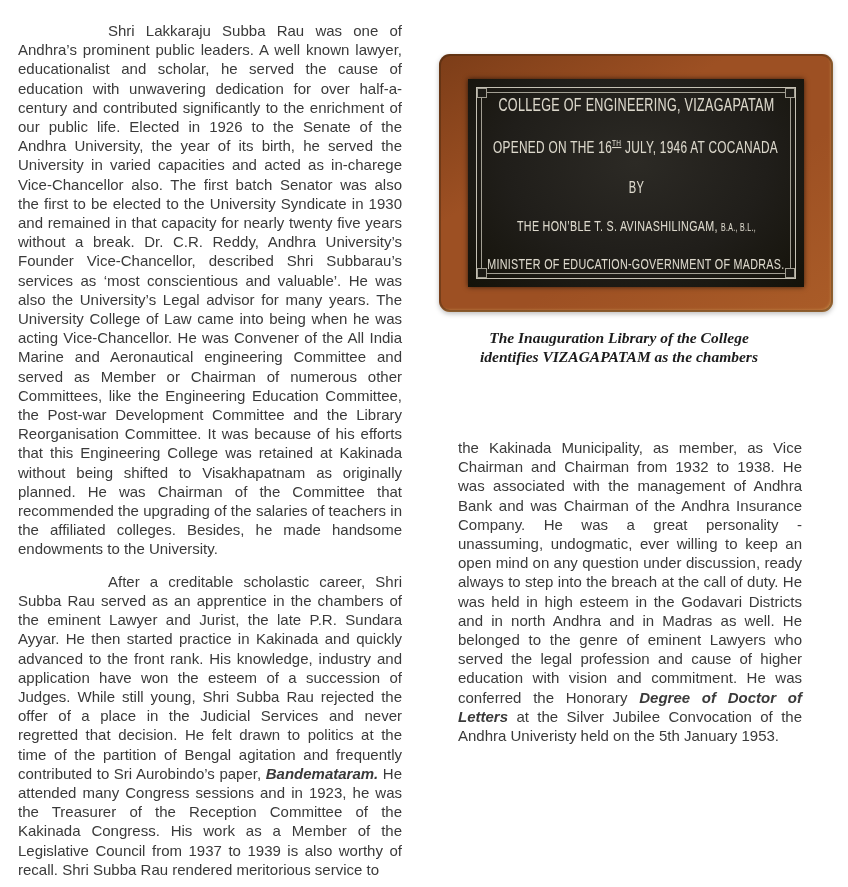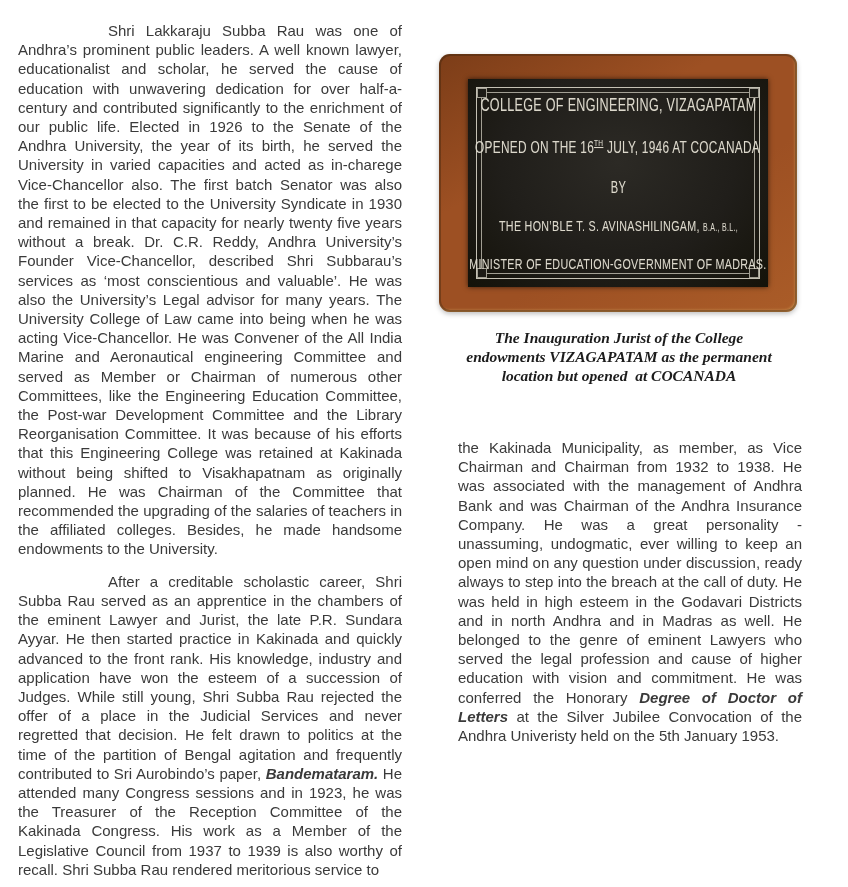--- a/index.html
+++ b/index.html
@@ -15,21 +15,21 @@
   p.body.indent{text-indent:90px;}
   p.body + p.body{margin-top:13px;}
   .bi{font-weight:bold;font-style:italic;}
 
   
   .photo{position:absolute;left:439px;top:54px;width:358px;height:258px;border-radius:11px;
          background:linear-gradient(150deg,var(--frame_brown_dark,#7c3d18) 0%,
                      var(--frame_brown,#9d5023) 35%, var(--frame_brown,#9d5023) 62%,
                      var(--frame_brown_light,#aa5c28) 100%);
          box-shadow:inset 0 0 0 2px rgba(45,30,8,.35), inset -2px -2px 3px rgba(235,200,120,.45),
-                    0 2px 5px rgba(0,0,0,.25);}
+                    0 2px 5px rgba(0,0,0,.25);padding-left:36px;}
   .plaque{position:absolute;left:29px;right:29px;top:25px;bottom:25px;
           background:radial-gradient(ellipse at 50% 40%, #2c2a25 0%, var(--plaque_bg,#201e1a) 55%, #141209 100%);
           box-shadow:0 0 5px rgba(0,0,0,.65);}
   .f-outer{position:absolute;inset:8px;border:1px solid var(--plaque_line,#d8d4c6);opacity:.9;}
   .f-inner{position:absolute;inset:4px;border:1px solid var(--plaque_line,#d8d4c6);opacity:.8;}
   .corner{position:absolute;width:8px;height:8px;border:1px solid var(--plaque_line,#d8d4c6);
           background:var(--plaque_bg,#201e1a);}
   .corner.tl{top:-5px;left:-5px;} .corner.tr{top:-5px;right:-5px;}
   .corner.bl{bottom:-5px;left:-5px;} .corner.br{bottom:-5px;right:-5px;}
   .plaque-text{position:absolute;inset:17px 6px 15px;display:flex;flex-direction:column;
@@ -70,22 +70,21 @@
         <div class="pl pl1">COLLEGE OF ENGINEERING, VIZAGAPATAM</div>
         <div class="pl pl2"><span>OPENED ON THE 16</span><span class="sup">TH</span><span> JULY, 1946 AT COCANADA</span></div>
         <div class="pl pl3">BY</div>
         <div class="pl pl4"><span>THE HON’BLE T. S. AVINASHILINGAM, </span><span class="small">B.A., B.L.,</span></div>
         <div class="pl pl5">MINISTER OF EDUCATION-GOVERNMENT OF MADRAS.</div>
       </div>
     </div>
   </div>
 
   <div class="caption">
-    <div>The Inauguration Jurist of the College</div>
-    <div>endowments VIZAGAPATAM as the permanent</div>
-    <div>location but opened&nbsp; at COCANADA</div>
+    <div>The Inauguration Library of the College</div>
+    <div>identifies VIZAGAPATAM as the chambers</div>
   </div>
 
   <div class="col col-right">
     <p class="body"><span>the Kakinada Municipality, as member, as Vice Chairman and Chairman from 1932 to 1938.  He was associated with the management of Andhra Bank and was Chairman of the Andhra Insurance Company.  He was a great personality - unassuming, undogmatic, ever willing to keep an open mind on any question under discussion, ready always to step into the breach at the call of duty.  He was held in high esteem in the Godavari Districts and in north Andhra and in Madras as well.  He belonged to the genre of eminent Lawyers who served the legal profession and cause of higher education with vision and commitment.  He was conferred the Honorary </span><span class="bi">Degree of Doctor of Letters</span><span> at the Silver Jubilee Convocation of the Andhra Univeristy held on the 5th January 1953.</span></p>
   </div>
 
 </div>
 
 </body></html>

